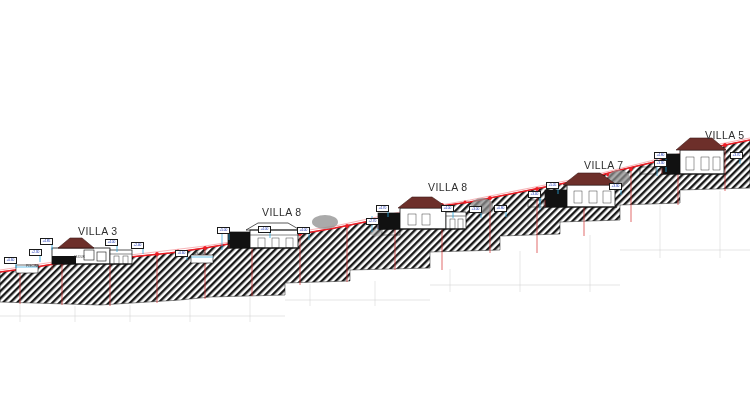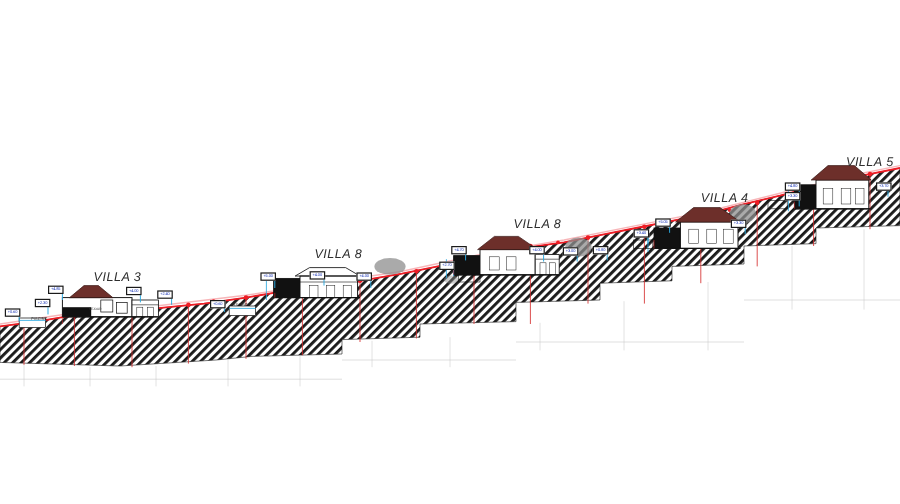--- a/index.html
+++ b/index.html
@@ -18,21 +18,20 @@
   }
   #drawing { position: absolute; inset: 0; }
   .villa-title {
     position: absolute;
     font-family: "Liberation Sans", sans-serif;
     font-size: 10.5px;
     letter-spacing: 0.4px;
     color: #2e2e2e;
     white-space: nowrap;
     user-select: none;
-    font-style: italic;
   }
   .elev-tag {
     position: absolute;
     font-family: "Liberation Sans", sans-serif;
     font-size: 3.3px;
     line-height: 1;
     color: #1430b4;
     background: #ffffff;
     border: 0.5px solid #1a1a1a;
     padding: 1px 1.5px;
@@ -283,21 +282,21 @@
       <line x1="229" y1="248" x2="229" y2="244"></line>
       <line x1="378" y1="229" x2="378" y2="224"></line>
       <line x1="545" y1="207" x2="545" y2="200"></line>
       <line x1="662" y1="174" x2="662" y2="168"></line>
     </g>
   </svg>
 
   <div class="villa-title" style="left:78px; top:225px;">VILLA 3</div>
   <div class="villa-title" style="left:262px; top:206px;">VILLA 8</div>
   <div class="villa-title" style="left:428px; top:181px;">VILLA 8</div>
-  <div class="villa-title" style="left:584px; top:159px;">VILLA 4</div>
+  <div class="villa-title" style="left:584px; top:159px;">VILLA 7</div>
   <div class="villa-title" style="left:705px; top:129px;">VILLA 5</div>
 
   <div class="elev-tag" style="left:4px; top:257px;">+0.60</div>
   <div class="elev-tag" style="left:29px; top:249px;">+2.30</div>
   <div class="elev-tag" style="left:40px; top:238px;">+4.85</div>
   <div class="elev-tag" style="left:105px; top:239px;">+4.00</div>
   <div class="elev-tag" style="left:131px; top:242px;">+2.40</div>
   <div class="piscine-tag" style="left:26px; top:264px;">PISCINE</div>
   <div class="room-tag" style="left:74px; top:256px;">SEJOUR</div>
 

